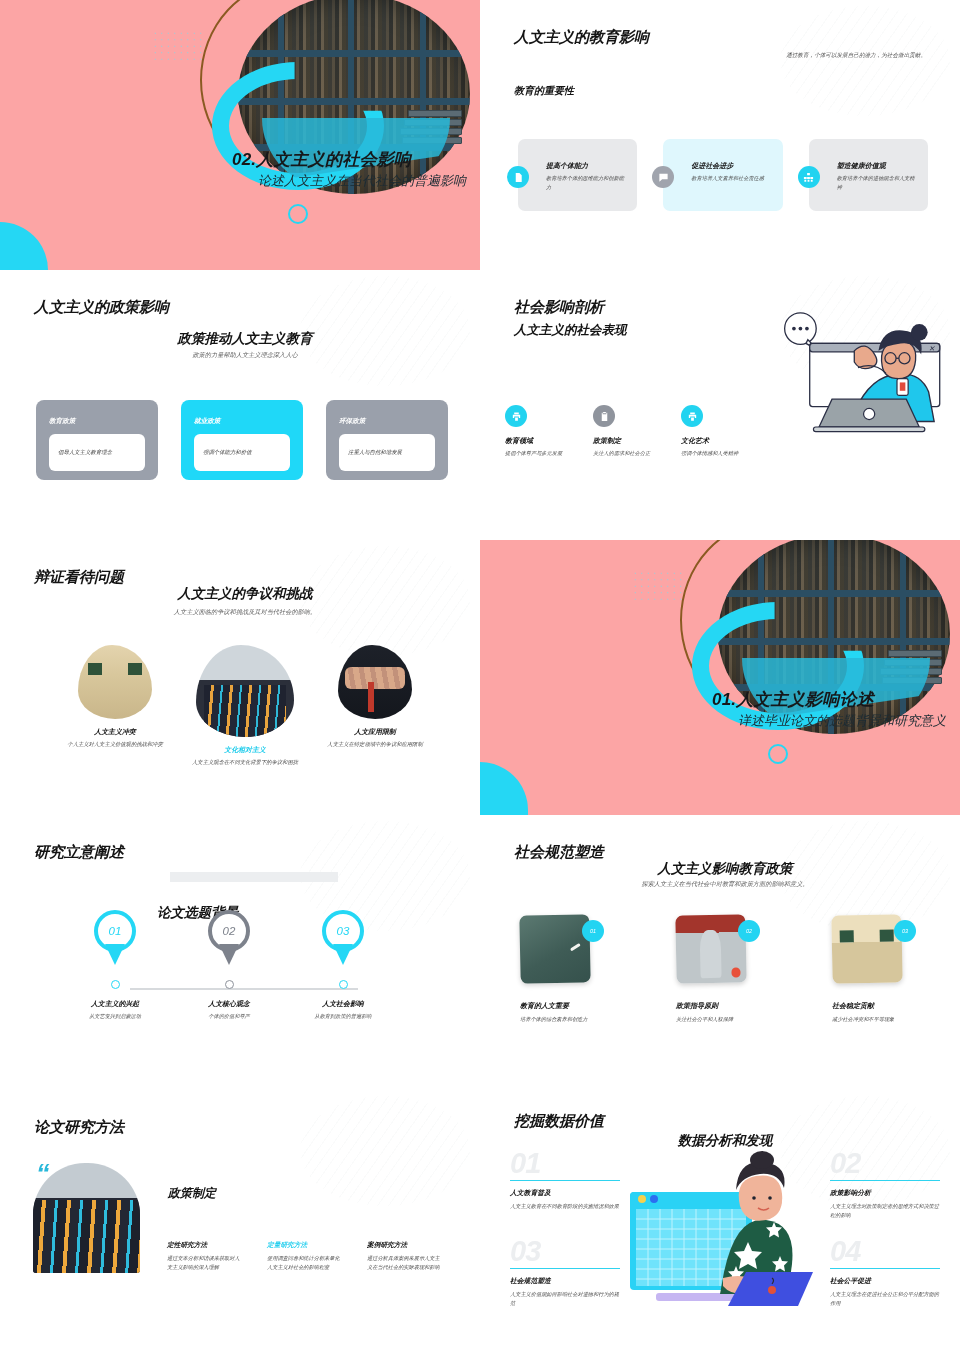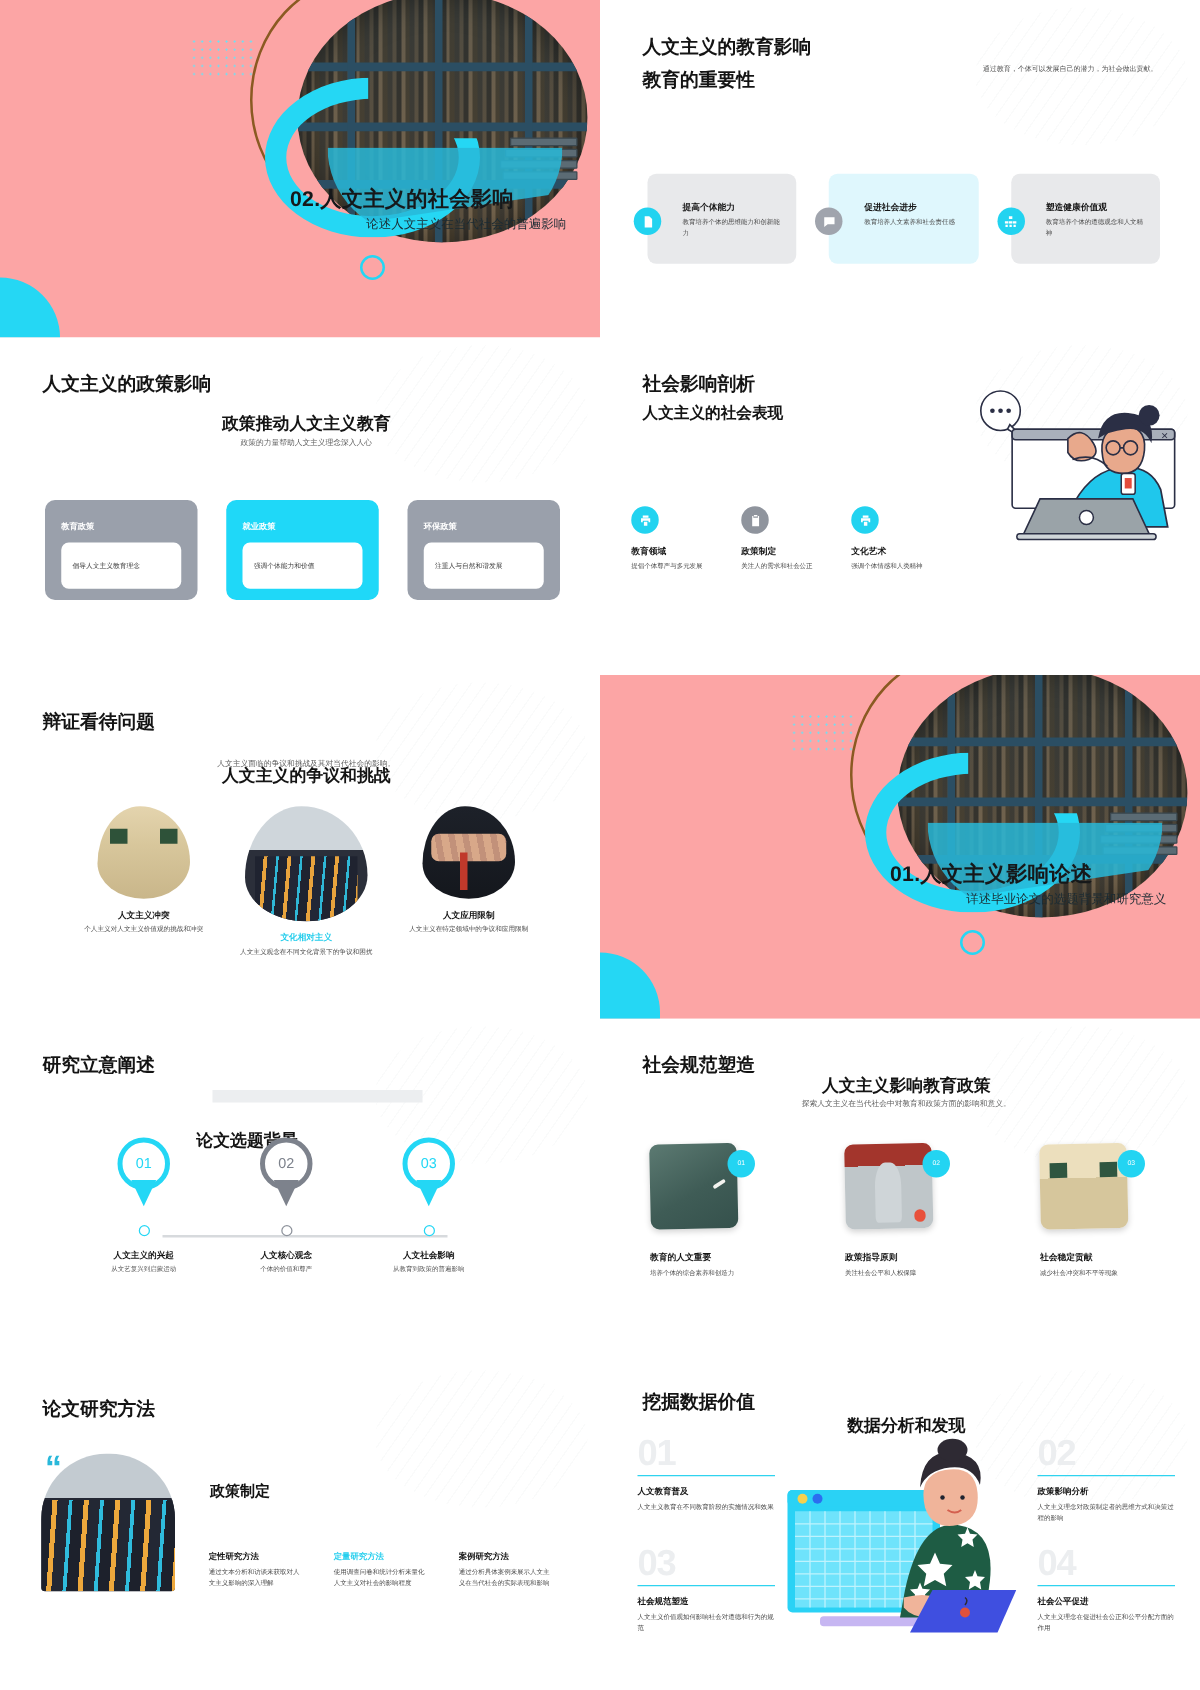--- a/index.html
+++ b/index.html
@@ -6,21 +6,21 @@
   html, body {
     width: 960px; height: 1352px;
     background: #ffffff;
     font-family: "Liberation Sans", "DejaVu Sans", sans-serif;
     color: #1a1a1a;
     overflow: hidden;
   }
   .deck { width: 960px; height: 1352px; display: grid;
           grid-template-columns: 480px 480px;
           grid-template-rows: 270px 270px 275px 275px 262px; }
-  .slide { position: relative; overflow: hidden; background: #fff; }
+  .slide { position: relative; overflow: hidden; background: #fff; font-style: italic; }
 
   
   .divider { background: #fca5a5; }
   .divider .dotgrid { position: absolute; left: 152px; top: 30px; width: 52px; height: 32px;
      background-image: radial-gradient(#7fd9ea 0.8px, transparent 0.9px);
      background-size: 6.5px 6.5px; }
   .divider .photo {
     position: absolute; left: 238px; top: -6px; width: 232px; height: 200px;
     border-radius: 50%;
     background:
@@ -61,34 +61,34 @@
     border-radius:0 0 100px 100px; background:#28b9d8; opacity:.85;
     clip-path: polygon(0 0, 100% 0, 100% 52%, 0 92%);
   }
   .divider .circ-outline { position:absolute; left:288px; top:204px; width:20px; height:20px;
     border:2.5px solid #25d7f4; border-radius:50%; }
   .divider .blob { position:absolute; left:0px; top:222px; width:48px; height:70px;
     background:#25d7f4; border-radius: 0 48px 0 0; }
   .divider .dv-title { position:absolute; left:232px; top:148px; width:240px;
     font-size:17px; font-weight:bold; color:#16181a; letter-spacing:.2px; white-space:nowrap; }
   .divider .dv-sub { position:absolute; left:258px; top:172px; width:230px;
-    font-size:10px; color:#1b2b33;text-align:center; }
+    font-size:13px; color:#1b2b33; }
 
   
   .s-title { position:absolute; left:34px; top:28px; font-size:15px; font-weight:bold; color:#141414; }
   .c-title { position:absolute; font-size:13.5px; font-weight:bold; color:#141414; text-align:center; }
   .c-sub { position:absolute; font-size:6.2px; color:#5d5d5d; text-align:center; line-height:1.5; }
   .watermark { position:absolute; right:10px; top:6px; width:170px; height:110px;
     opacity:.05; border-radius:50%;
     background:repeating-linear-gradient(125deg,#9aa 0 1px,transparent 1px 9px); }
 
   
   .edu-caption { position:absolute; right:34px; top:52px; width:200px; text-align:right;
     font-size:5.6px; color:#4f4f4f; }
-  .edu-sub { position:absolute; left:34px; top:55px; font-size:15px; font-weight:bold; color:#141414; }
+  .edu-sub { position:absolute; left:34px; top:84px; font-size:10px; font-weight:bold; color:#141414; }
   .edu-cards { position:absolute; left:38px; top:139px; width:410px; height:72px; display:flex; gap:26px; }
   .edu-card { position:relative; flex:1; border-radius:7px; background:#e8e9eb; padding:22px 10px 10px 28px; }
   .edu-card.hl { background:#dff7fd; }
   .edu-ic { position:absolute; left:-11px; top:27px; width:22px; height:22px; border-radius:50%;
     background:#22d3f0; display:flex; align-items:center; justify-content:center; }
   .edu-ic.gray { background:#a0a4ad; }
   .edu-ic svg { width:11px; height:11px; fill:#fff; }
   .edu-h { font-size:7px; font-weight:bold; color:#151515; margin-bottom:3px; }
   .edu-p { font-size:5.2px; color:#4a4a4a; line-height:1.65; }
 
@@ -328,21 +328,21 @@
       <rect x="52" y="126" width="120" height="5" rx="2.5" fill="#cfd5d8" stroke="#2b2f45" stroke-width="1.3"></rect>
       <circle cx="112" cy="112" r="6" fill="#fff" stroke="#2b2f45" stroke-width="1.3"></circle>
       <rect x="142" y="74" width="12" height="18" rx="2" fill="#fff" stroke="#2b2f45" stroke-width="1.3"></rect>
       <rect x="145" y="78" width="6" height="9" fill="#e24b3c"></rect>
     </svg>
   </div>
 
   <div class="slide">
     <div class="watermark"></div>
     <div class="s-title">辩证看待问题</div>
-    <div class="c-title" style="left:115px; top:45px; width:260px;margin-top:27px;">人文主义的争议和挑战</div>
+    <div class="c-title" style="left:115px; top:45px; width:260px;">人文主义的争议和挑战</div>
     <div class="c-sub" style="left:115px; top:67px; width:260px;">人文主义面临的争议和挑战及其对当代社会的影响。</div>
 
     <div class="dia-items" style="top:105px;">
       <div class="dia-item">
         <div class="dia-img img-classroom"></div>
         <div class="dia-h">人文主义冲突</div>
         <div class="dia-p">个人主义对人文主义价值观的挑战和冲突</div>
       </div>
       <div class="dia-item">
         <div class="dia-img big img-grad"></div>

